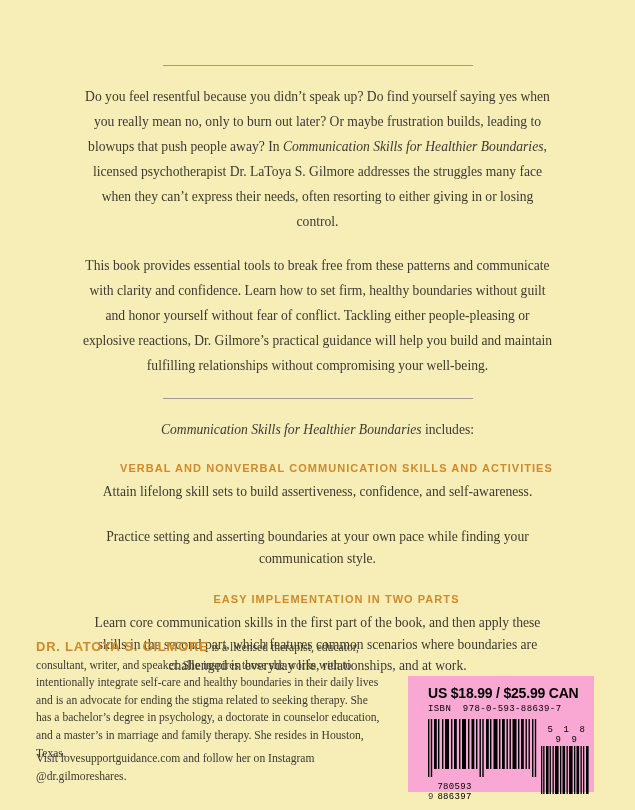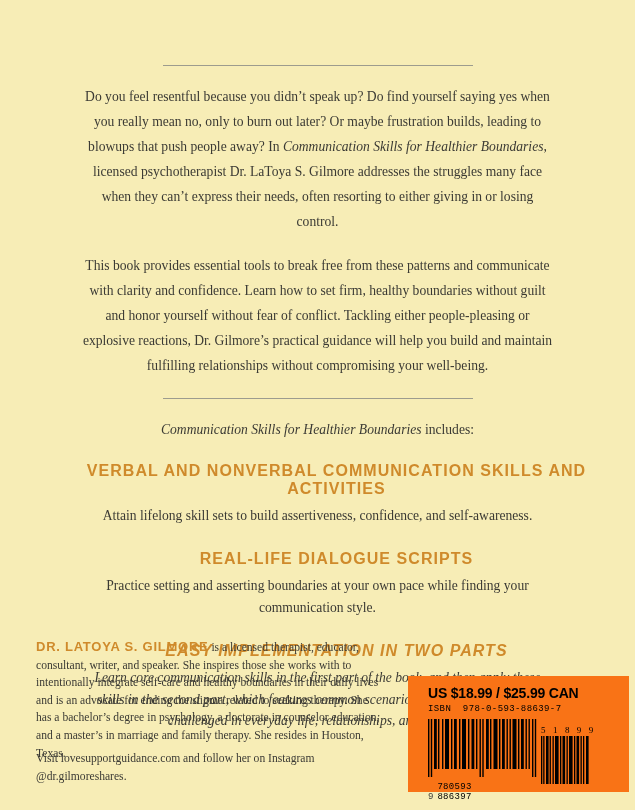--- a/index.html
+++ b/index.html
@@ -72,26 +72,26 @@
     line-height: 20px;
   }
   .includes .ital { font-style: italic; }
 
   
   .feature {
     text-align: center;
   }
   .feature-1 { margin-top: 22px; }
   .feature-2 { margin-top: 24px; }
-  .feature-3 { margin-top: 24px; font-style: italic; }
+  .feature-3 { margin-top: 24px; }
 
   .feature-heading {
     font-family: "Liberation Sans", sans-serif;
     font-weight: bold;
-    font-size: 16px;
+    font-size: 11px;
     letter-spacing: 1.05px;
     color: #cf8a2b;
     text-transform: uppercase;
     margin-bottom: 7px;
     padding-left: 38px;
   }
   .feature-desc {
     font-size: 13.6px;
     line-height: 21.4px;
     width: 474px;
@@ -121,23 +121,23 @@
     width: 330px;
     font-size: 11.6px;
     line-height: 17.6px;
   }
 
   
   .barcode-box {
     position: absolute;
     left: 408px;
     top: 676px;
-    width: 221px;
+    width: 186px;
     height: 116px;
-    background: #f97316;
+    background: #f9a8d4;
     box-sizing: border-box;
     padding: 9px 0 0 0;
   }
   .price-line {
     font-family: "Liberation Sans", sans-serif;
     font-weight: bold;
     font-size: 14px;
     color: #000;
     margin-left: 20px;
     letter-spacing: -0.2px;
@@ -165,21 +165,21 @@
     left: 133px;
     top: 6px;
   }
   .ean-digits {
     font-family: "Liberation Mono", monospace;
     font-size: 9px;
     color: #000;
     letter-spacing: 0.3px;
   }
   .addon-digits {
-    font-family: Liberation Serif, serif;
+    font-family: Liberation Mono, monospace;
     font-size: 9px;
     color: #000;
     letter-spacing: 2.6px;
     text-align: center;
     margin-bottom: 1px;
   }
   .ean-row {
     display: flex;
     align-items: flex-end;
     margin-top: 1px;
@@ -215,21 +215,20 @@
   <div class="divider divider-mid"></div>
 
   <div class="includes"><span class="ital">Communication Skills for Healthier Boundaries</span><span> includes:</span></div>
 
   <div class="feature feature-1">
     <div class="feature-heading">VERBAL AND NONVERBAL COMMUNICATION SKILLS AND ACTIVITIES</div>
     <div class="feature-desc">Attain lifelong skill sets to build assertiveness, confidence, and self-awareness.</div>
   </div>
 
   <div class="feature feature-2">
-    <div class="feature-heading">REAL-LIFE DIALOGUE SCRIPTS</div>
     <div class="feature-desc">Practice setting and asserting boundaries at your own pace while finding your communication style.</div>
   </div>
 
   <div class="feature feature-3">
     <div class="feature-heading">EASY IMPLEMENTATION IN TWO PARTS</div>
     <div class="feature-desc">Learn core communication skills in the first part of the book, and then apply these skills in the second part, which features common scenarios where boundaries are challenged in everyday life, relationships, and at work.</div>
   </div>
 
   <div class="bio"><span class="bio-name">DR. LATOYA S. GILMORE</span><span> is a licensed therapist, educator, consultant, writer, and speaker. She inspires those she works with to intentionally integrate self-care and healthy boundaries in their daily lives and is an advocate for ending the stigma related to seeking therapy. She has a bachelor’s degree in psychology, a doctorate in counselor education, and a master’s in marriage and family therapy. She resides in Houston, Texas.</span></div>
 

